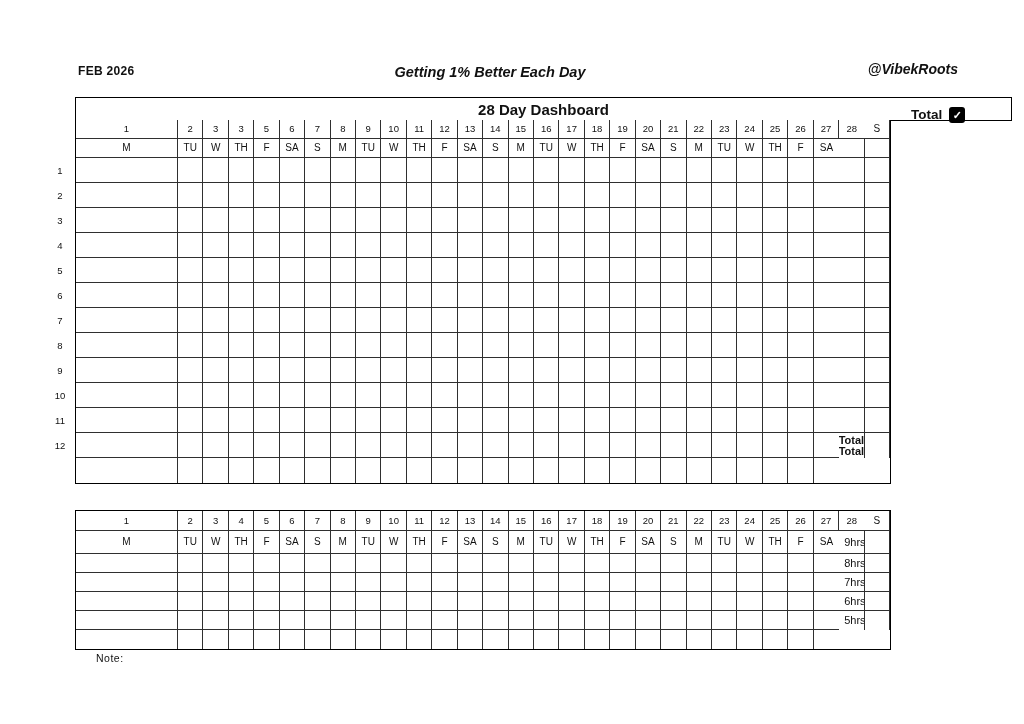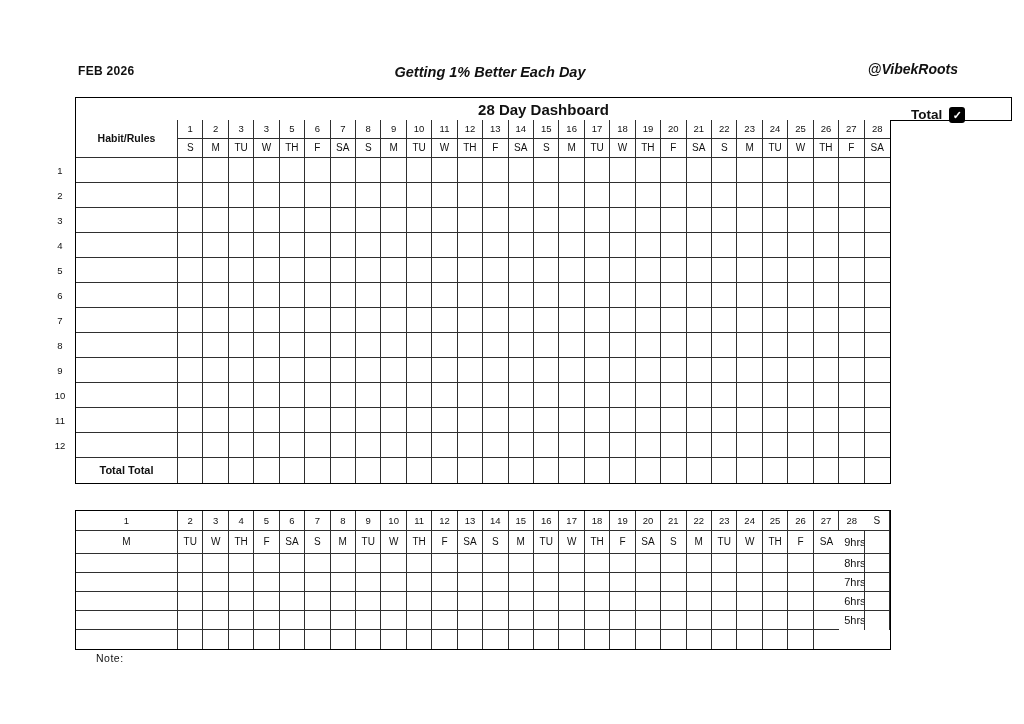--- a/index.html
+++ b/index.html
@@ -62,21 +62,20 @@
 <div class="abs" id="credit">@VibekRoots</div>
 
 <div class="abs" id="titlebar">28 Day Dashboard</div>
 
 <div class="abs" id="legend">
   <span class="lbl">Total</span>
   <span class="checkbox">✓</span>
 </div>
 
 <div class="abs grid" id="dashgrid">
-    <div class="c habit">Habit/Rules</div>
     <div class="c numhead">1</div>
     <div class="c numhead">2</div>
     <div class="c numhead">3</div>
     <div class="c numhead">3</div>
     <div class="c numhead">5</div>
     <div class="c numhead">6</div>
     <div class="c numhead">7</div>
     <div class="c numhead">8</div>
     <div class="c numhead">9</div>
     <div class="c numhead">10</div>

